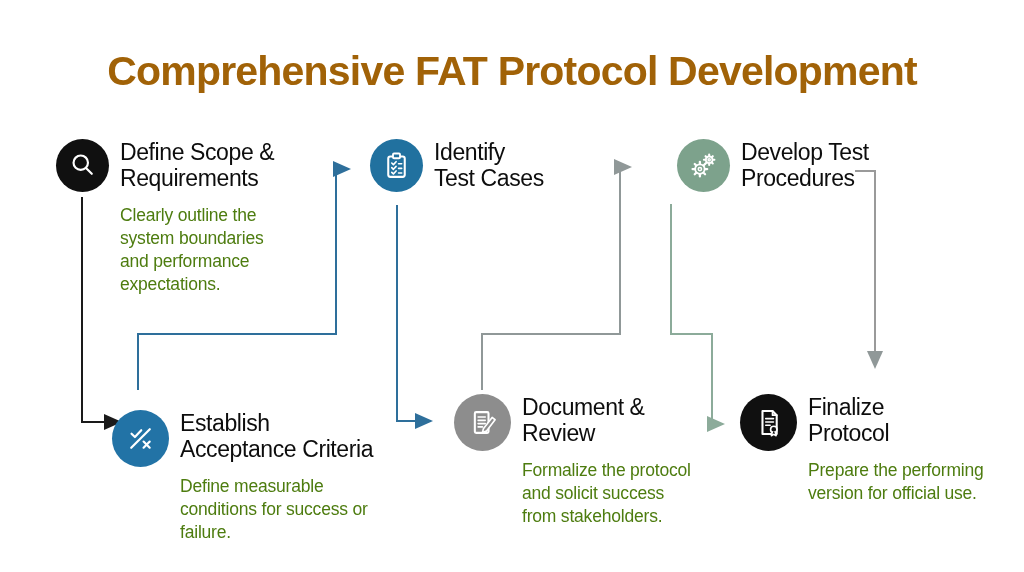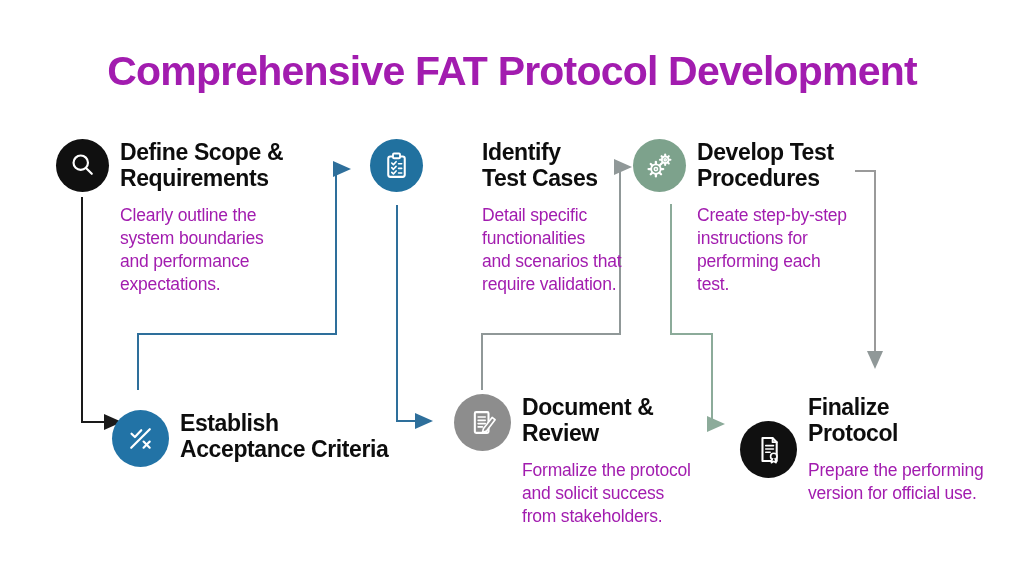--- a/index.html
+++ b/index.html
@@ -3,48 +3,48 @@
 <meta charset="utf-8">
 <style>
   html,body{margin:0;padding:0;background:#ffffff;}
   .canvas{
     position:relative;width:1024px;height:572px;background:#ffffff;
     font-family:"Liberation Sans",sans-serif;overflow:hidden;
   }
   .page-title{
     position:absolute;top:48px;left:0;width:1024px;margin:0;
     text-align:center;font-size:41px;line-height:46px;font-weight:700;
-    letter-spacing:-0.8px;color:#a21caf;
+    letter-spacing:-0.8px;color:#a16207;
   }
   .step{position:absolute;display:flex;align-items:flex-start;}
   .circle{
     flex:0 0 auto;border-radius:50%;display:flex;align-items:center;justify-content:center;
   }
   .sz-sm{width:53px;height:53px;}
   .sz-lg{width:57px;height:57px;}
   .c-black{background:#101010;}
   .c-teal{background:#21719f;}
   .c-green{background:#7da28c;}
   .c-blue{background:#2273a6;}
   .c-gray{background:#8d8d8d;}
   .texts{margin-left:11px;margin-top:0px;}
   .step-title{
-    margin:0;font-size:23px;line-height:26px;font-weight:700;
+    margin:0;font-size:23px;line-height:26px;font-weight:400;
     letter-spacing:-0.4px;color:#0d0d0d;white-space:pre-line;
   }
   .step-desc{
     margin:13px 0 0 0;font-size:17.5px;line-height:23px;font-weight:400;
-    letter-spacing:-0.2px;color:#a21caf;white-space:pre-line;
+    letter-spacing:-0.2px;color:#4d7c0f;white-space:pre-line;
   }
   .s1{top:139px;left:56px;}
-  .s2{top:139px;left:370px;gap:48px;}
-  .s3{top:139px;left:633px;}
+  .s2{top:139px;left:370px;}
+  .s3{top:139px;left:677px;}
   .s4{top:394px;left:112px;margin-top:16px;}
   .s5{top:394px;left:454px;justify-content:flex-end;}
-  .s6{top:394px;left:740px;align-items:center;}
+  .s6{top:394px;left:740px;}
   .connector-layer{position:absolute;top:0;left:0;pointer-events:none;}
   .icon-svg{display:block;}
 </style>
 </head>
 <body>
 
 <div class="canvas">
 
   <h1 class="page-title">Comprehensive FAT Protocol Development</h1>
 
@@ -101,24 +101,20 @@
           <path d="M11.4 18.1l1.6 1.6 2.6-2.9" stroke-width="1.6"></path>
           <line x1="18" y1="18.8" x2="21" y2="18.8" stroke-width="1.6"></line>
           <path d="M11.4 22.6l1.6 1.6 2.6-2.9" stroke-width="1.6"></path>
           <line x1="18" y1="23.3" x2="21" y2="23.3" stroke-width="1.6"></line>
         </g>
       </svg>
     </div>
     <div class="texts">
       <h2 class="step-title">Identify
 Test Cases</h2>
-      <p class="step-desc">Detail specific
-functionalities
-and scenarios that
-require validation.</p>
     </div>
   </div>
 
   <div class="step s3">
     <div class="circle c-green sz-sm">
       <svg class="icon-svg" width="33" height="33" viewBox="0 0 32 32">
         <g stroke="#ffffff" fill="none" stroke-linecap="round">
           <circle cx="12.5" cy="19.5" r="4.6" stroke-width="1.8"></circle>
           <circle cx="12.5" cy="19.5" r="1.6" stroke-width="1.5"></circle>
           <g stroke-width="2.2">
@@ -142,41 +138,40 @@
             <line x1="19.24" y1="8.24" x2="18" y2="7"></line>
             <line x1="21.5" y1="7.2" x2="21.5" y2="5.4"></line>
             <line x1="23.76" y1="8.24" x2="25" y2="7"></line>
           </g>
         </g>
       </svg>
     </div>
     <div class="texts">
       <h2 class="step-title">Develop Test
 Procedures</h2>
-      <p class="step-desc">Create step-by-step
-instructions for
-performing each
-test.</p>
     </div>
   </div>
 
   <div class="step s4">
     <div class="circle c-blue sz-lg">
       <svg class="icon-svg" width="35" height="35" viewBox="0 0 32 32">
         <g stroke="#ffffff" stroke-width="2" fill="none" stroke-linecap="round" stroke-linejoin="round">
           <line x1="7.5" y1="24.5" x2="24.5" y2="7.5"></line>
           <path d="M7.8 11.6l3.1 3.1 5.8-6.3"></path>
           <path d="M18.8 18.8l5.6 5.6"></path>
           <path d="M24.4 18.8l-5.6 5.6"></path>
         </g>
       </svg>
     </div>
     <div class="texts">
       <h2 class="step-title">Establish
 Acceptance Criteria</h2>
+      <p class="step-desc">Define measurable
+conditions for success or
+failure.</p>
     </div>
   </div>
 
   <div class="step s5">
     <div class="circle c-gray sz-lg">
       <svg class="icon-svg" width="35" height="35" viewBox="0 0 32 32">
         <g stroke="#ffffff" fill="none" stroke-linecap="round" stroke-linejoin="round">
           <rect x="9" y="6.5" width="12.5" height="19" rx="1.2" stroke-width="1.9"></rect>
           <line x1="12" y1="11" x2="18.5" y2="11" stroke-width="1.5"></line>
           <line x1="12" y1="14" x2="18.5" y2="14" stroke-width="1.5"></line>

